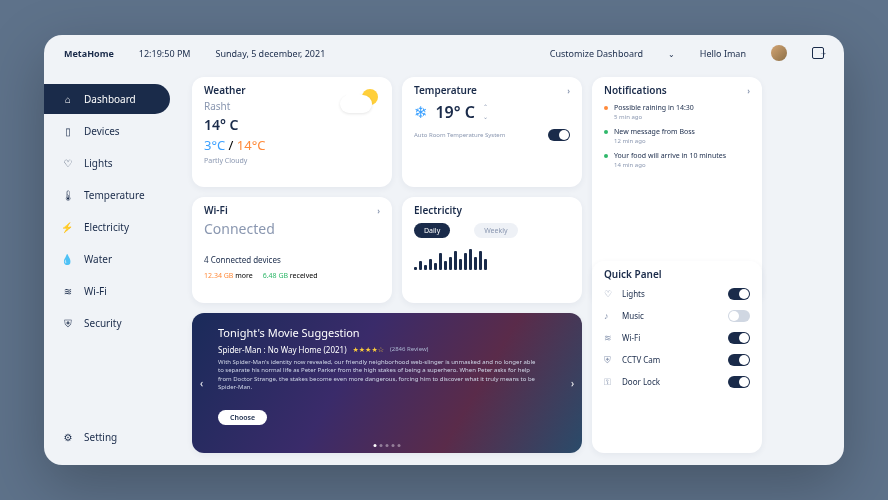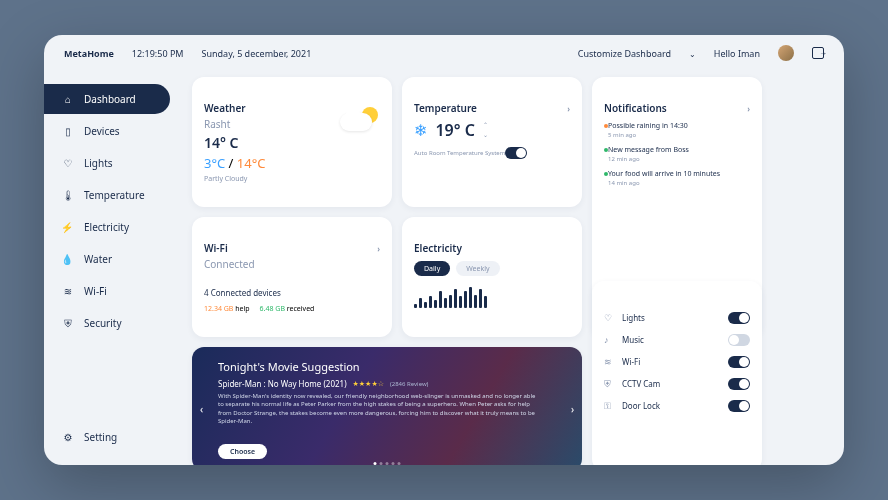--- a/index.html
+++ b/index.html
@@ -1,68 +1,68 @@
 <!DOCTYPE html>
 <html><head>
 <meta charset="utf-8">
 <style>
 *{margin:0;padding:0;box-sizing:border-box;font-family:system-ui,-apple-system,sans-serif}
 body{background:#5e728a;display:flex;align-items:center;justify-content:center;width:888px;height:500px;overflow:hidden}
 .app{background:#f0f3f7;border-radius:18px;width:800px;height:430px;box-shadow:0 20px 60px rgba(0,0,0,.25);display:flex;flex-direction:column;overflow:hidden}
-.topbar{display:flex;align-items:center;padding:10px 20px;font-size:9px;color:#1a2b4a;gap:18px}
+.topbar{display:flex;align-items:center;padding:10px 20px;font-size:9px;color:#1a2b4a;gap:25px}
 .topbar .spacer{flex:1}
 .topbar .cust{color:#1a2b4a}
 .topbar .chev{color:#1a2b4a;font-size:8px}
 .avatar{width:16px;height:16px;border-radius:50%;background:linear-gradient(135deg,#d4a574,#8b6f47)}
 .logout-icon{width:12px;height:12px;border:1.5px solid #1a2b4a;border-radius:2px;position:relative}
 .logout-icon::after{content:"→";position:absolute;right:-4px;top:-2px;font-size:8px}
 .body{display:flex;flex:1;overflow:hidden}
 .sidebar{width:140px;padding:12px 0;display:flex;flex-direction:column}
 .side-item{display:flex;align-items:center;gap:10px;padding:8px 18px;font-size:10px;color:#1a2b4a;cursor:pointer;margin:1px 0}
 .side-item.active{background:#1a2b4a;color:#fff;border-radius:0 16px 16px 0;margin-right:14px}
 .side-item .ic{width:12px;height:12px;display:flex;align-items:center;justify-content:center;font-size:10px}
 .side-spacer{flex:1}
 .main{flex:1;padding:6px 8px 12px 8px;display:grid;grid-template-columns:200px 180px 170px;grid-template-rows:auto auto auto;gap:10px;overflow:hidden}
-.card{background:#fff;border-radius:12px;padding:24px 12px;box-shadow:0 2px 6px rgba(30,50,90,.06)}
+.card{background:#fff;border-radius:12px;padding:6px 12px;box-shadow:0 2px 6px rgba(30,50,90,.06)}
 .card-title{font-size:10px;font-weight:600;color:#1a2b4a;display:flex;justify-content:space-between;align-items:center}
 .card-title .arr{font-size:8px;color:#8a97b0}
 .weather{display:flex;justify-content:space-between}
 .weather .left{display:flex;flex-direction:column;gap:2px}
 .weather .city{font-size:10px;color:#8a97b0}
 .weather .temp{font-size:14px;font-weight:600;color:#1a2b4a}
 .weather .range{font-size:13px}
 .weather .range .lo{color:#3aa0ff}
 .weather .range .hi{color:#ff8a3a}
 .weather .desc{font-size:7px;color:#8a97b0}
 .weather .icon{width:40px;height:40px;position:relative}
 .sun{position:absolute;right:2px;top:6px;width:16px;height:16px;background:#ffcf3a;border-radius:50%}
 .cloud{position:absolute;left:0;top:12px;width:32px;height:18px;background:#fff;border-radius:10px;box-shadow:0 1px 3px rgba(0,0,0,.1)}
 .cloud::before{content:"";position:absolute;left:6px;top:-6px;width:14px;height:14px;background:#fff;border-radius:50%}
 .temperature .row{display:flex;align-items:center;gap:8px;margin-top:4px}
 .snow{color:#3aa0ff;font-size:16px}
 .temperature .val{font-size:16px;font-weight:600;color:#1a2b4a}
 .temperature .arrows{display:flex;flex-direction:column;font-size:6px;color:#8a97b0;gap:2px}
-.temperature .auto{display:flex;align-items:center;font-size:6px;color:#8a97b0;margin-top:6px}
+.temperature .auto{display:flex;justify-content:space-between;align-items:center;font-size:6px;color:#8a97b0;margin-top:6px}
 .toggle{width:22px;height:12px;background:#1a2b4a;border-radius:6px;position:relative;cursor:pointer}
 .toggle::after{content:"";position:absolute;right:1px;top:1px;width:10px;height:10px;background:#fff;border-radius:50%}
 .toggle.off{background:#d0d7e2}
 .toggle.off::after{right:auto;left:1px}
 .notifs{grid-column:3;grid-row:1 / 3}
 .notif-list{margin-top:6px;display:flex;flex-direction:column;gap:6px}
-.notif-item{font-size:7px;color:#1a2b4a;display:flex;}
+.notif-item{font-size:7px;color:#1a2b4a;display:flex;gap:6px}
 .dot{width:4px;height:4px;border-radius:50%;margin-top:3px;flex-shrink:0}
 .dot.orange{background:#ff8a3a}
 .dot.green{background:#2fb86a}
 .notif-item .time{color:#8a97b0;font-size:6px;display:block;margin-top:1px}
-.wifi .status{font-size:10px;color:#8a97b0;margin-top:2px}
+.wifi .status{font-size:14px;color:#8a97b0;margin-top:2px}
 .wifi .devs{font-size:8px;color:#1a2b4a;margin-top:16px}
 .wifi .stats{display:flex;gap:10px;font-size:7px;margin-top:6px}
 .wifi .sent{color:#ff8a3a}
 .wifi .recv{color:#2fb86a}
-.elec .tabs{display:flex;gap:6px;margin-top:6px}
+.elec .tabs{display:flex;gap:24px;margin-top:6px}
 .elec .tab{font-size:7px;padding:3px 10px;border-radius:10px;cursor:pointer}
 .elec .tab.active{background:#1a2b4a;color:#fff}
 .elec .tab.inactive{background:#eef1f6;color:#8a97b0}
 .bars{display:flex;align-items:flex-end;gap:2px;height:24px;margin-top:8px}
 .bars span{width:3px;background:#1a2b4a;border-radius:1px}
 .quick{grid-column:3;grid-row:2 / 4;margin-top:64px}
 .quick-list{margin-top:6px;display:flex;flex-direction:column;gap:9px}
 .quick-item{display:flex;justify-content:space-between;align-items:center;font-size:8px;color:#1a2b4a}
 .quick-item .ql{display:flex;align-items:center;gap:8px}
 .quick-item .ql .qi{width:10px;font-size:9px;color:#8a97b0}
@@ -197,21 +197,21 @@
       </div>
 
       <div class="card wifi">
         <div class="card-title">
             <span>Wi-Fi</span>
             <span class="arr">›</span>
           </div>
         <div class="status">Connected</div>
         <div class="devs">4 Connected devices</div>
         <div class="stats">
-          <span><span class="sent">12.34 GB</span> <span>help</span></span>
+          <span><span class="sent">12.34 GB</span> <span>more</span></span>
           <span><span class="recv">6.48 GB</span> <span>received</span></span>
         </div>
       </div>
 
       <div class="card elec">
         <div class="card-title">
             <span>Electricity</span>
           </div>
         <div class="tabs">
           <span class="tab active">Daily</span>
@@ -230,20 +230,23 @@
             <span style="height: 48%;"></span>
             <span style="height: 72%;"></span>
             <span style="height: 88%;"></span>
             <span style="height: 56%;"></span>
             <span style="height: 80%;"></span>
             <span style="height: 48%;"></span>
           </div>
       </div>
 
       <div class="card quick">
+        <div class="card-title">
+            <span>Quick Panel</span>
+          </div>
         <div class="quick-list">
           <div class="quick-item">
               <span class="ql">
                 <span class="qi">♡</span>
                 <span>Lights</span>
               </span>
               <span class="toggle"></span>
             </div>
           <div class="quick-item">
               <span class="ql">

